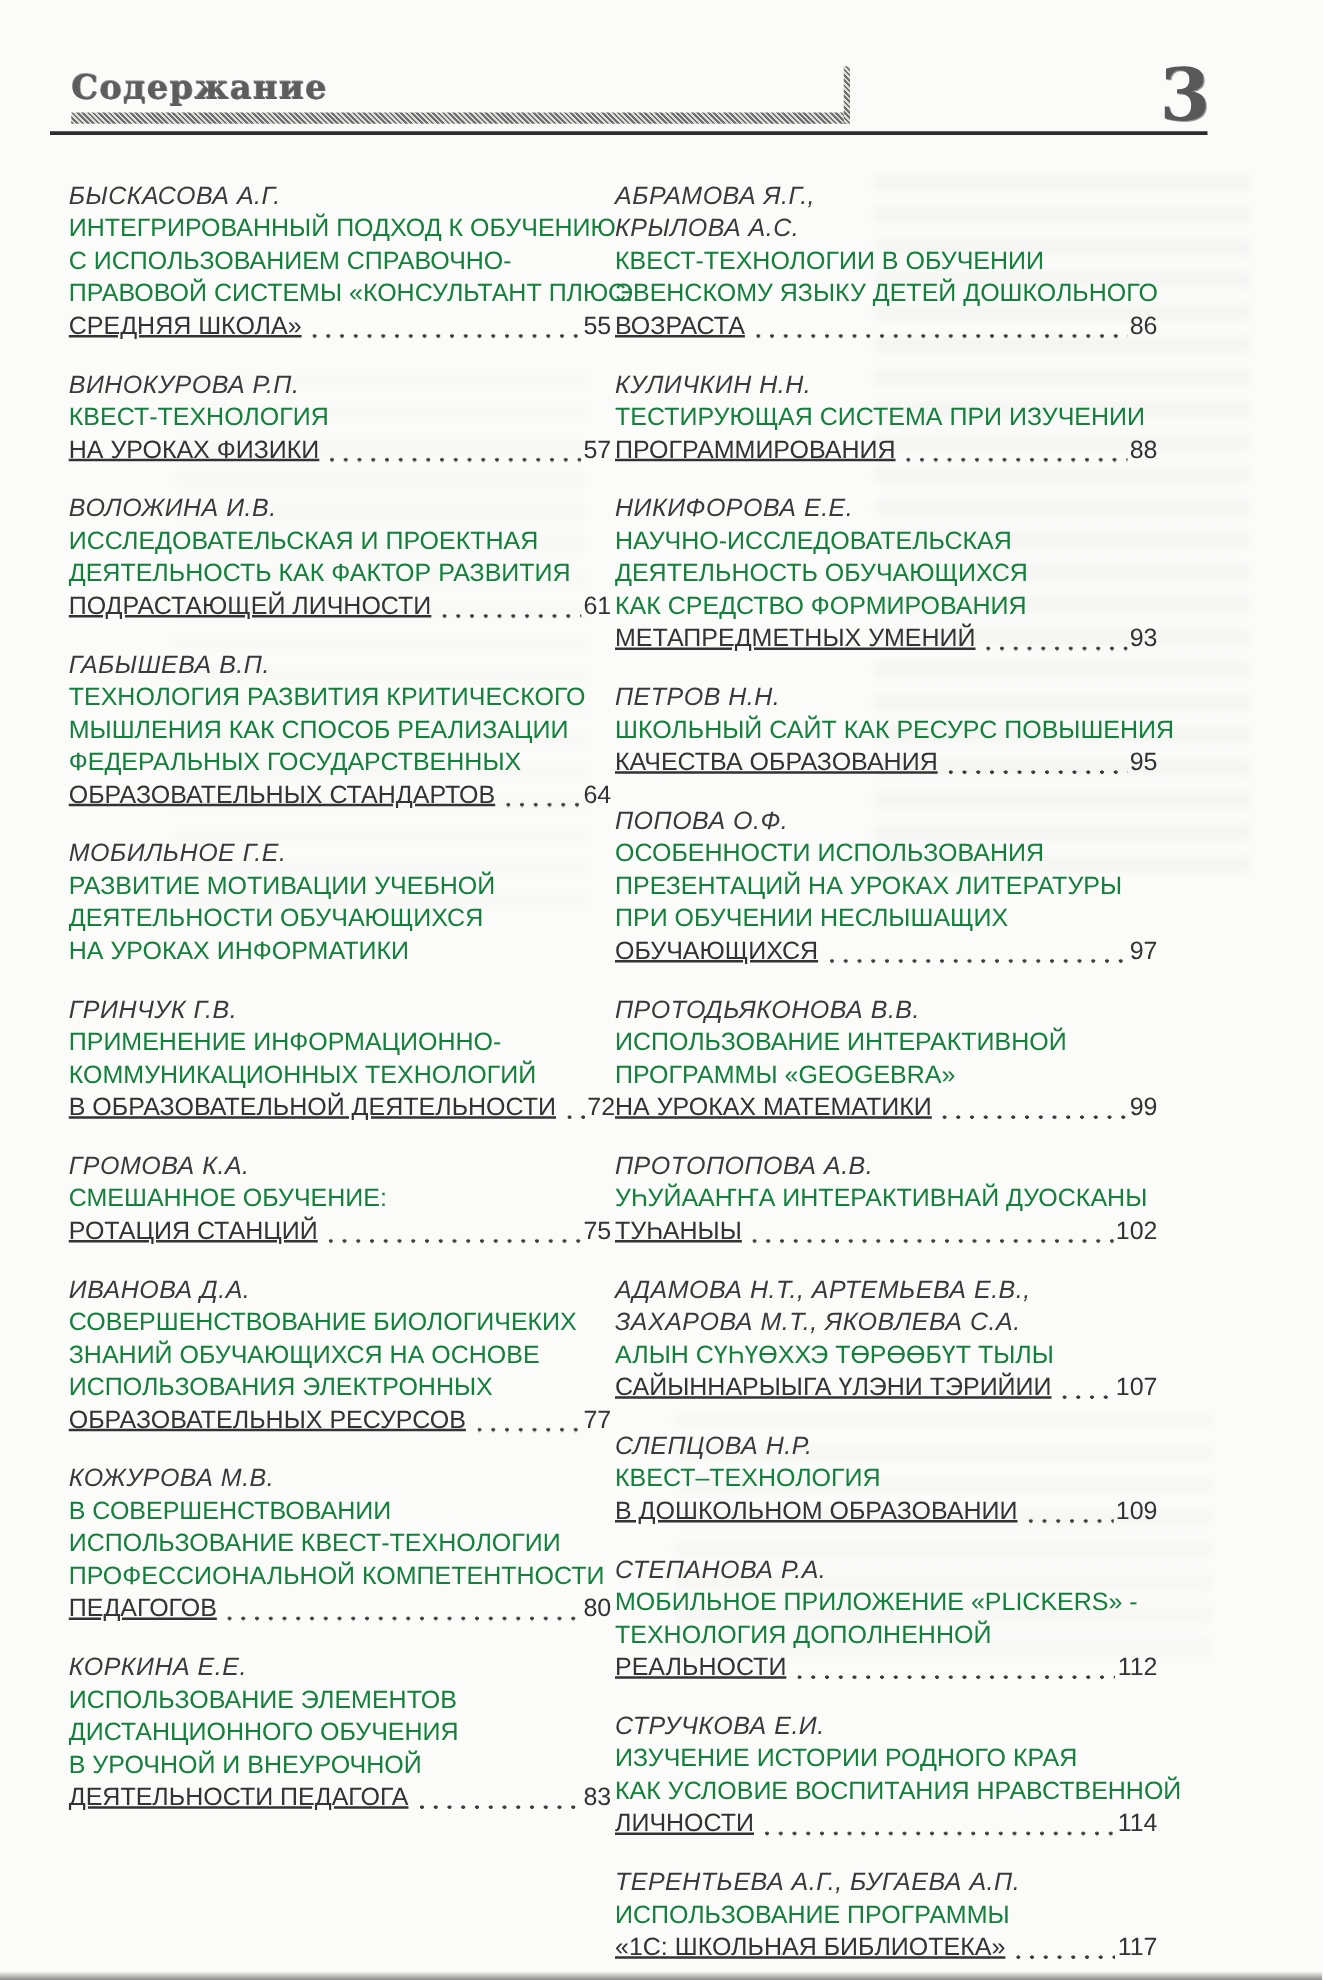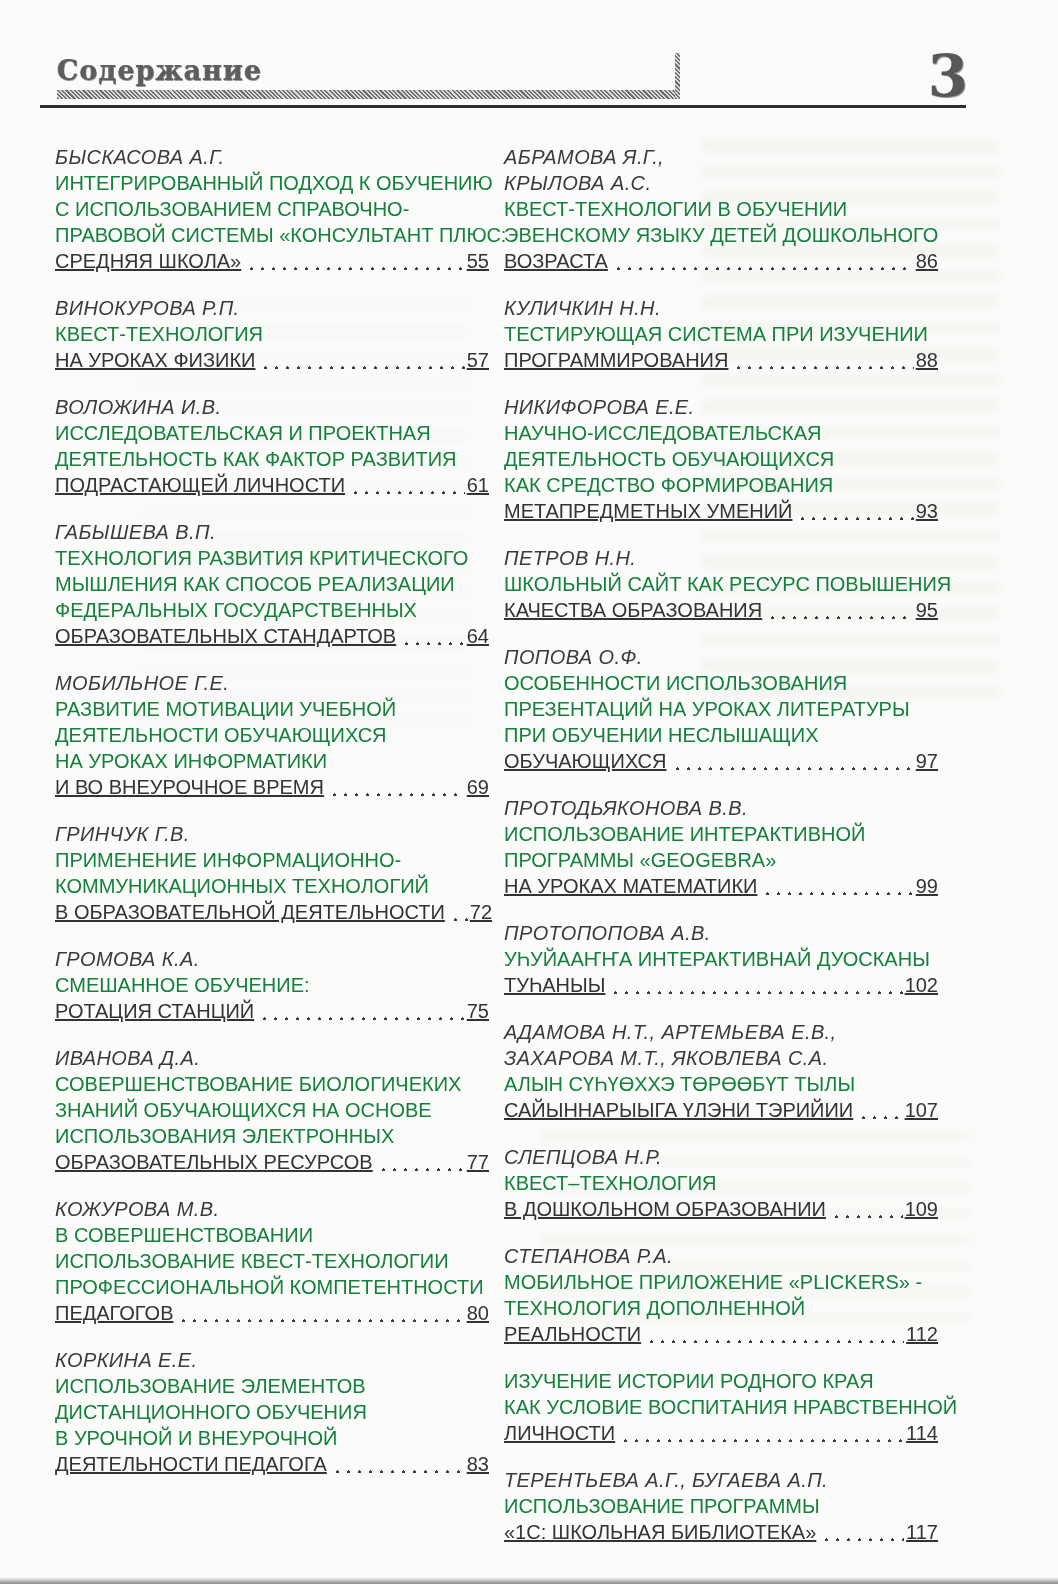--- a/index.html
+++ b/index.html
@@ -31,41 +31,41 @@
   }
   .page-number {
     position:absolute; left:926px; top:46px; width:44px; text-align:center;
     font-family:"DejaVu Serif","Liberation Serif",serif; font-weight:bold;
     font-size:58px; line-height:60px; color:#585858;
     text-shadow:1px 1px 0 #9a9a9a;
   }
   
   .col { position:absolute; top:123px; width:434px; }
   .col-left  { left:55px;  }
-  .col-right { left:504px; }
+  .col-right { left:492px; }
   .entry { margin-bottom:12px;margin-top:21px; }
   .authors {
     font-style:italic; font-size:20px; line-height:26px;
     white-space:nowrap; letter-spacing:0.4px; color:#3a3a3a;
   }
   .title-line {
     font-size:20px; line-height:26px; white-space:nowrap; color:#15803d;
   }
   .leader-row {
     display:flex; align-items:baseline;
     font-size:20px; line-height:26px; color:#333333;
   }
   .leader-row .line-text { white-space:nowrap; flex:0 0 auto;text-decoration:underline; }
   .leader {
     flex:1 1 auto; min-width:14px; height:4px;
     margin:0 2px 3px 9px; align-self:flex-end;
     background-image:radial-gradient(circle at 1.6px 1.8px,#3c3c3c 1.35px,transparent 1.6px);
     background-size:11px 4px; background-repeat:repeat-x;
   }
-  .pagenum { white-space:nowrap; flex:0 0 auto;text-decoration:underline; }
+  .pagenum { white-space:nowrap; flex:0 0 auto; }
   
   .ghost {
     position:absolute; filter:blur(3px); pointer-events:none;
     background-image:repeating-linear-gradient(to bottom,rgba(125,125,120,0.10) 0 12px,rgba(0,0,0,0) 12px 26px);
   }
   .ghost-1 { left:700px; top:140px;  width:300px; height:560px; opacity:.5; }
   .ghost-2 { left:540px; top:1130px; width:430px; height:200px; opacity:.35; }
   .ghost-3 { left:140px; top:300px;  width:330px; height:430px; opacity:.22; }
   .scan-edge-bottom {
     position:absolute; left:0; right:0; bottom:0; height:7px;
@@ -127,25 +127,20 @@
           <span class="line-text">ОБРАЗОВАТЕЛЬНЫХ СТАНДАРТОВ</span>
           <span class="leader"></span>
           <span class="pagenum">64</span>
         </div>
       </div>
       <div class="entry">
         <div class="authors">МОБИЛЬНОЕ Г.Е.</div>
         <div class="title-line">РАЗВИТИЕ МОТИВАЦИИ УЧЕБНОЙ</div>
         <div class="title-line">ДЕЯТЕЛЬНОСТИ ОБУЧАЮЩИХСЯ</div>
         <div class="title-line">НА УРОКАХ ИНФОРМАТИКИ</div>
-        <div class="leader-row">
-          <span class="line-text">И ВО ВНЕУРОЧНОЕ ВРЕМЯ</span>
-          <span class="leader"></span>
-          <span class="pagenum">69</span>
-        </div>
       </div>
       <div class="entry">
         <div class="authors">ГРИНЧУК Г.В.</div>
         <div class="title-line">ПРИМЕНЕНИЕ ИНФОРМАЦИОННО-</div>
         <div class="title-line">КОММУНИКАЦИОННЫХ ТЕХНОЛОГИЙ</div>
         <div class="leader-row">
           <span class="line-text">В ОБРАЗОВАТЕЛЬНОЙ ДЕЯТЕЛЬНОСТИ</span>
           <span class="leader"></span>
           <span class="pagenum">72</span>
         </div>
@@ -287,20 +282,21 @@
         <div class="authors">СТЕПАНОВА Р.А.</div>
         <div class="title-line">МОБИЛЬНОЕ ПРИЛОЖЕНИЕ «PLICKERS» -</div>
         <div class="title-line">ТЕХНОЛОГИЯ ДОПОЛНЕННОЙ</div>
         <div class="leader-row">
           <span class="line-text">РЕАЛЬНОСТИ</span>
           <span class="leader"></span>
           <span class="pagenum">112</span>
         </div>
       </div>
       <div class="entry">
+        <div class="authors">СТРУЧКОВА Е.И.</div>
         <div class="title-line">ИЗУЧЕНИЕ ИСТОРИИ РОДНОГО КРАЯ</div>
         <div class="title-line">КАК УСЛОВИЕ ВОСПИТАНИЯ НРАВСТВЕННОЙ</div>
         <div class="leader-row">
           <span class="line-text">ЛИЧНОСТИ</span>
           <span class="leader"></span>
           <span class="pagenum">114</span>
         </div>
       </div>
       <div class="entry">
         <div class="authors">ТЕРЕНТЬЕВА А.Г., БУГАЕВА А.П.</div>

